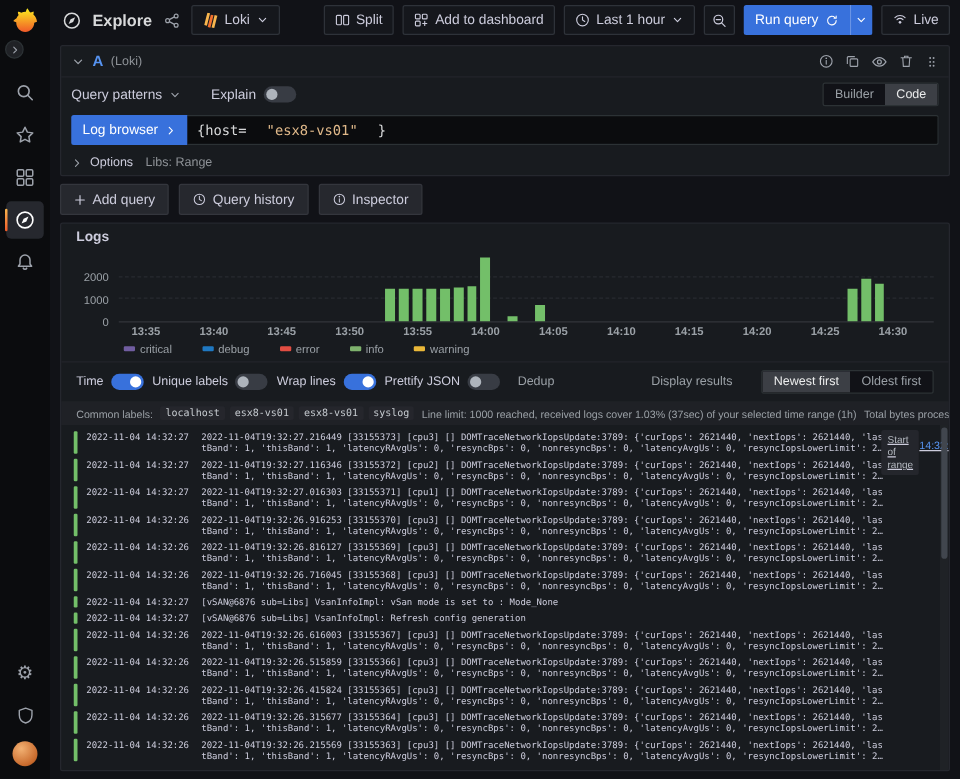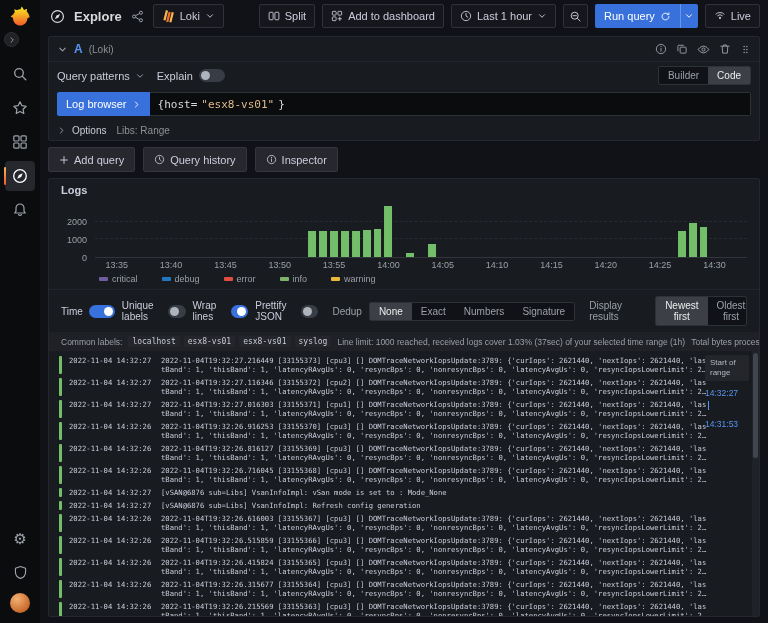--- a/index.html
+++ b/index.html
@@ -33,49 +33,49 @@
 
   
   .content{flex:1;display:flex;flex-direction:column;padding:4px 8px 6px;gap:6px;overflow:hidden;min-height:0;}
 
   
   .qpanel{background:#181b1f;border:1px solid #25272e;border-radius:2px;flex:none;}
   .qp-header{height:25px;display:flex;align-items:center;gap:6px;padding:0 8px;border-bottom:1px solid #22252b;}
   .refid{color:#5794f2;font-weight:bold;font-size:12px;}
   .dshint{color:#8e9297;font-size:10px;}
   .qp-icons{margin-left:auto;display:flex;align-items:center;gap:9px;color:#9da2ab;}
-  .qp-row2{height:27px;display:flex;align-items:center;gap:12px;padding:0 8px;}
+  .qp-row2{height:27px;display:flex;align-items:center;gap:24px;padding:0 8px;}
   .textbtn{display:inline-flex;align-items:center;gap:5px;background:transparent;border:none;color:#ccccdc;font-size:11px;}
   .explain{display:inline-flex;align-items:center;gap:6px;color:#ccccdc;font-size:11px;}
   .seg{display:inline-flex;background:#111217;border:1px solid #2c3235;border-radius:2px;overflow:hidden;align-items:flex-end;}
   .segopt{background:transparent;border:none;color:#9aa0a6;font-size:10px;padding:3px 9px;}
   .segopt.active{background:#3c3f45;color:#eceded;}
   .qp-row2 .seg{margin-left:auto;}
   .qp-row3{display:flex;align-items:stretch;padding:3px 8px 5px;}
   .logbrowser{display:inline-flex;align-items:center;gap:5px;background:#3871dc;border:none;border-radius:2px 0 0 2px;color:#fff;font-size:11px;padding:0 9px;height:24px;}
-  .expr{flex:1;height:24px;background:#0b0c0e;border:1px solid #2c3235;border-left:none;border-radius:0 2px 2px 0;display:flex;align-items:center;padding:0 8px;font-family:"DejaVu Sans Mono",monospace;font-size:11px;color:#d8d9da;gap:4px;}
+  .expr{flex:1;height:24px;background:#0b0c0e;border:1px solid #2c3235;border-left:none;border-radius:0 2px 2px 0;display:flex;align-items:center;padding:0 8px;font-family:"DejaVu Sans Mono",monospace;font-size:11px;color:#d8d9da;gap:16px;}
   .expr .str{color:#e0b98a;}
   .qp-row4{height:19px;display:flex;align-items:center;gap:6px;padding:0 8px;font-size:10px;}
   .qp-row4 .opts{color:#ccccdc;}
   .qp-row4 .optsum{color:#8e9297;margin-left:4px;}
 
   
   .action-row{display:flex;gap:8px;flex:none;}
   .abtn{display:inline-flex;align-items:center;gap:5px;height:25px;padding:0 10px;background:#26282e;border:1px solid #34363d;border-radius:2px;color:#ccccdc;font-size:11px;}
 
   
   .logspanel{flex:1;background:#181b1f;border:1px solid #25272e;border-radius:2px;display:flex;flex-direction:column;overflow:hidden;min-height:0;}
   .paneltitle{font-weight:bold;font-size:11px;padding:5px 12px 4px;flex:none;}
   .chartwrap{display:flex;padding:4px 12px 0 0;flex:none;}
   .ylab{width:46px;position:relative;flex:none;}
   .ylab span{position:absolute;right:8px;transform:translateY(50%);font-size:9px;color:#9aa0a6;}
   .plot{flex:1;position:relative;height:54px;border-bottom:1px solid rgba(204,204,220,0.15);}
   .gridline{position:absolute;left:0;right:0;border-top:1px dashed rgba(204,204,220,0.09);}
   .vbar{position:absolute;bottom:0;width:1.22%;transform:translateX(-50%);}
-  .xlabels{height:15px;position:relative;margin:1px 12px 0 46px;flex:none;}
+  .xlabels{height:15px;position:relative;margin:1px 12px 0 46px;flex:none;font-weight:bold;}
   .xlabels span{position:absolute;top:1px;transform:translateX(-50%);font-size:9px;color:#9aa0a6;white-space:nowrap;}
   .legend{display:flex;gap:24px;padding:0 12px 5px 50px;flex:none;align-items:center;}
   .lgitem{display:inline-flex;align-items:center;gap:4px;font-size:9px;color:#9aa0a6;}
   .lgswatch{width:9px;height:4px;border-radius:1px;display:inline-block;}
 
   
   .controls{display:flex;align-items:center;gap:14px;padding:6px 12px;border-top:1px solid #22252b;flex:none;font-size:10px;}
   .tog{display:inline-flex;align-items:center;gap:6px;}
   .toglab{color:#ccccdc;font-size:10px;}
   .switch{position:relative;width:26px;height:13px;border-radius:7px;background:#383c44;display:inline-block;cursor:pointer;}
@@ -91,21 +91,21 @@
   .chips{display:inline-flex;gap:4px;}
   .chip{background:#25262c;border-radius:2px;padding:1px 4px;font-family:"DejaVu Sans Mono",monospace;font-size:8px;color:#c7ccd1;}
   .totbytes{margin-left:auto;}
 
   
   .logrows{position:relative;flex:1;overflow:hidden;padding:3px 0 0;font-family:"DejaVu Sans Mono",monospace;font-size:7.2px;line-height:9px;}
   .logrow{display:flex;padding:2px 52px 2px 10px;}
   .lvlbar{width:3px;border-radius:1px;background:#73bf69;margin-right:7px;flex:none;}
   .lts{flex:none;width:86px;color:#ccccdc;margin-right:6px;}
   .lbody{flex:1;color:#ccccdc;word-break:break-all;display:-webkit-box;-webkit-line-clamp:2;-webkit-box-orient:vertical;overflow:hidden;}
-  .lognav{position:absolute;top:4px;right:10px;width:44px;display:flex;flex-direction:column;align-items:flex-start;}
+  .lognav{position:absolute;top:4px;right:10px;width:44px;display:flex;align-items:flex-start;text-decoration:underline;}
   .startbox{background:#24262c;border-radius:2px;padding:3px 5px;font-size:8px;line-height:1.25;color:#b4b9c0;font-family:"Liberation Sans",sans-serif;}
   .navtimes{color:#5794f2;font-size:8.5px;font-family:"Liberation Sans",sans-serif;line-height:1.3;margin-top:7px;}
   .navline{width:1px;height:9px;background:#5794f2;margin:2px 0 2px 3px;}
   .vsb{position:absolute;top:0;right:0;width:7px;height:100%;background:rgba(255,255,255,0.03);}
   .vsb .thumb{position:absolute;top:2px;right:1px;width:5px;height:105px;border-radius:3px;background:#41464e;}
 </style>
 </head>
 <body>
 
 <div class="app">
@@ -464,26 +464,20 @@
               </span>
               <span class="tog">
                 <span class="toglab">Prettify JSON</span>
                 <span class="switch">
                   <span class="knob"></span>
                 </span>
               </span>
             </span>
           <span class="ctl-group">
             <span class="grplabel">Dedup</span>
-            <span class="seg">
-                <button class="segopt active">None</button>
-                <button class="segopt">Exact</button>
-                <button class="segopt">Numbers</button>
-                <button class="segopt">Signature</button>
-              </span>
           </span>
           <span class="ctl-right">
             <span class="grplabel">Display results</span>
             <span class="seg">
                 <button class="segopt active">Newest first</button>
                 <button class="segopt">Oldest first</button>
               </span>
           </span>
         </div>
 

